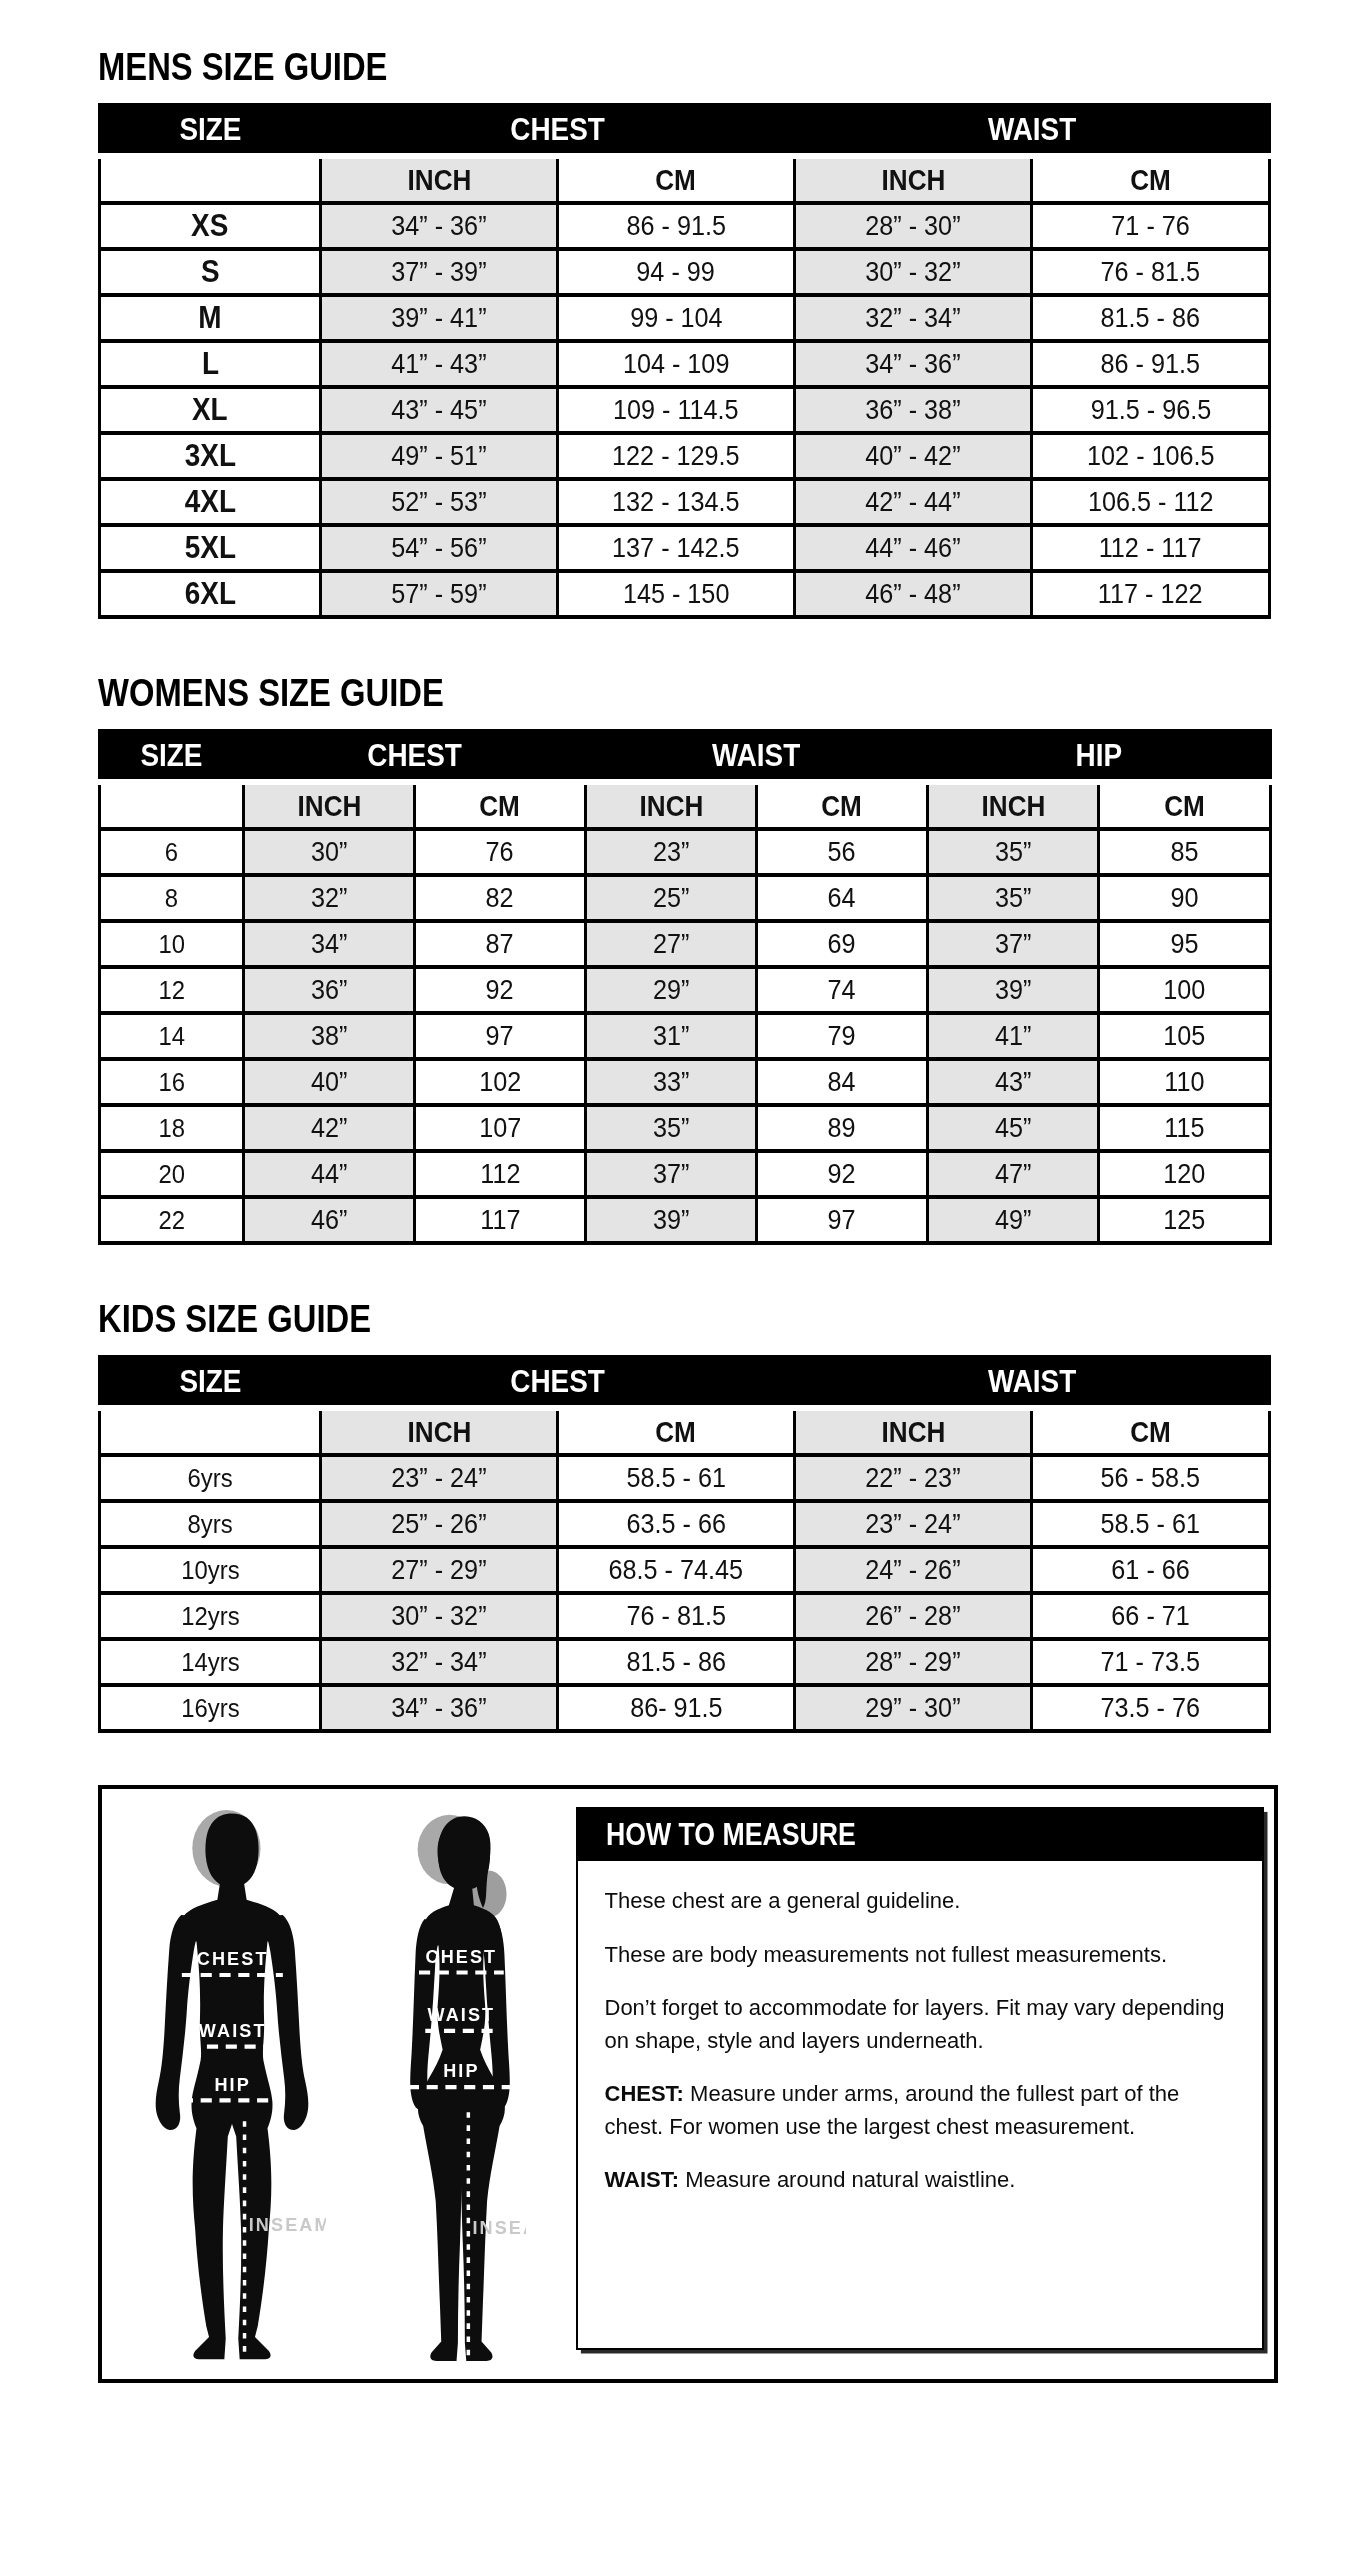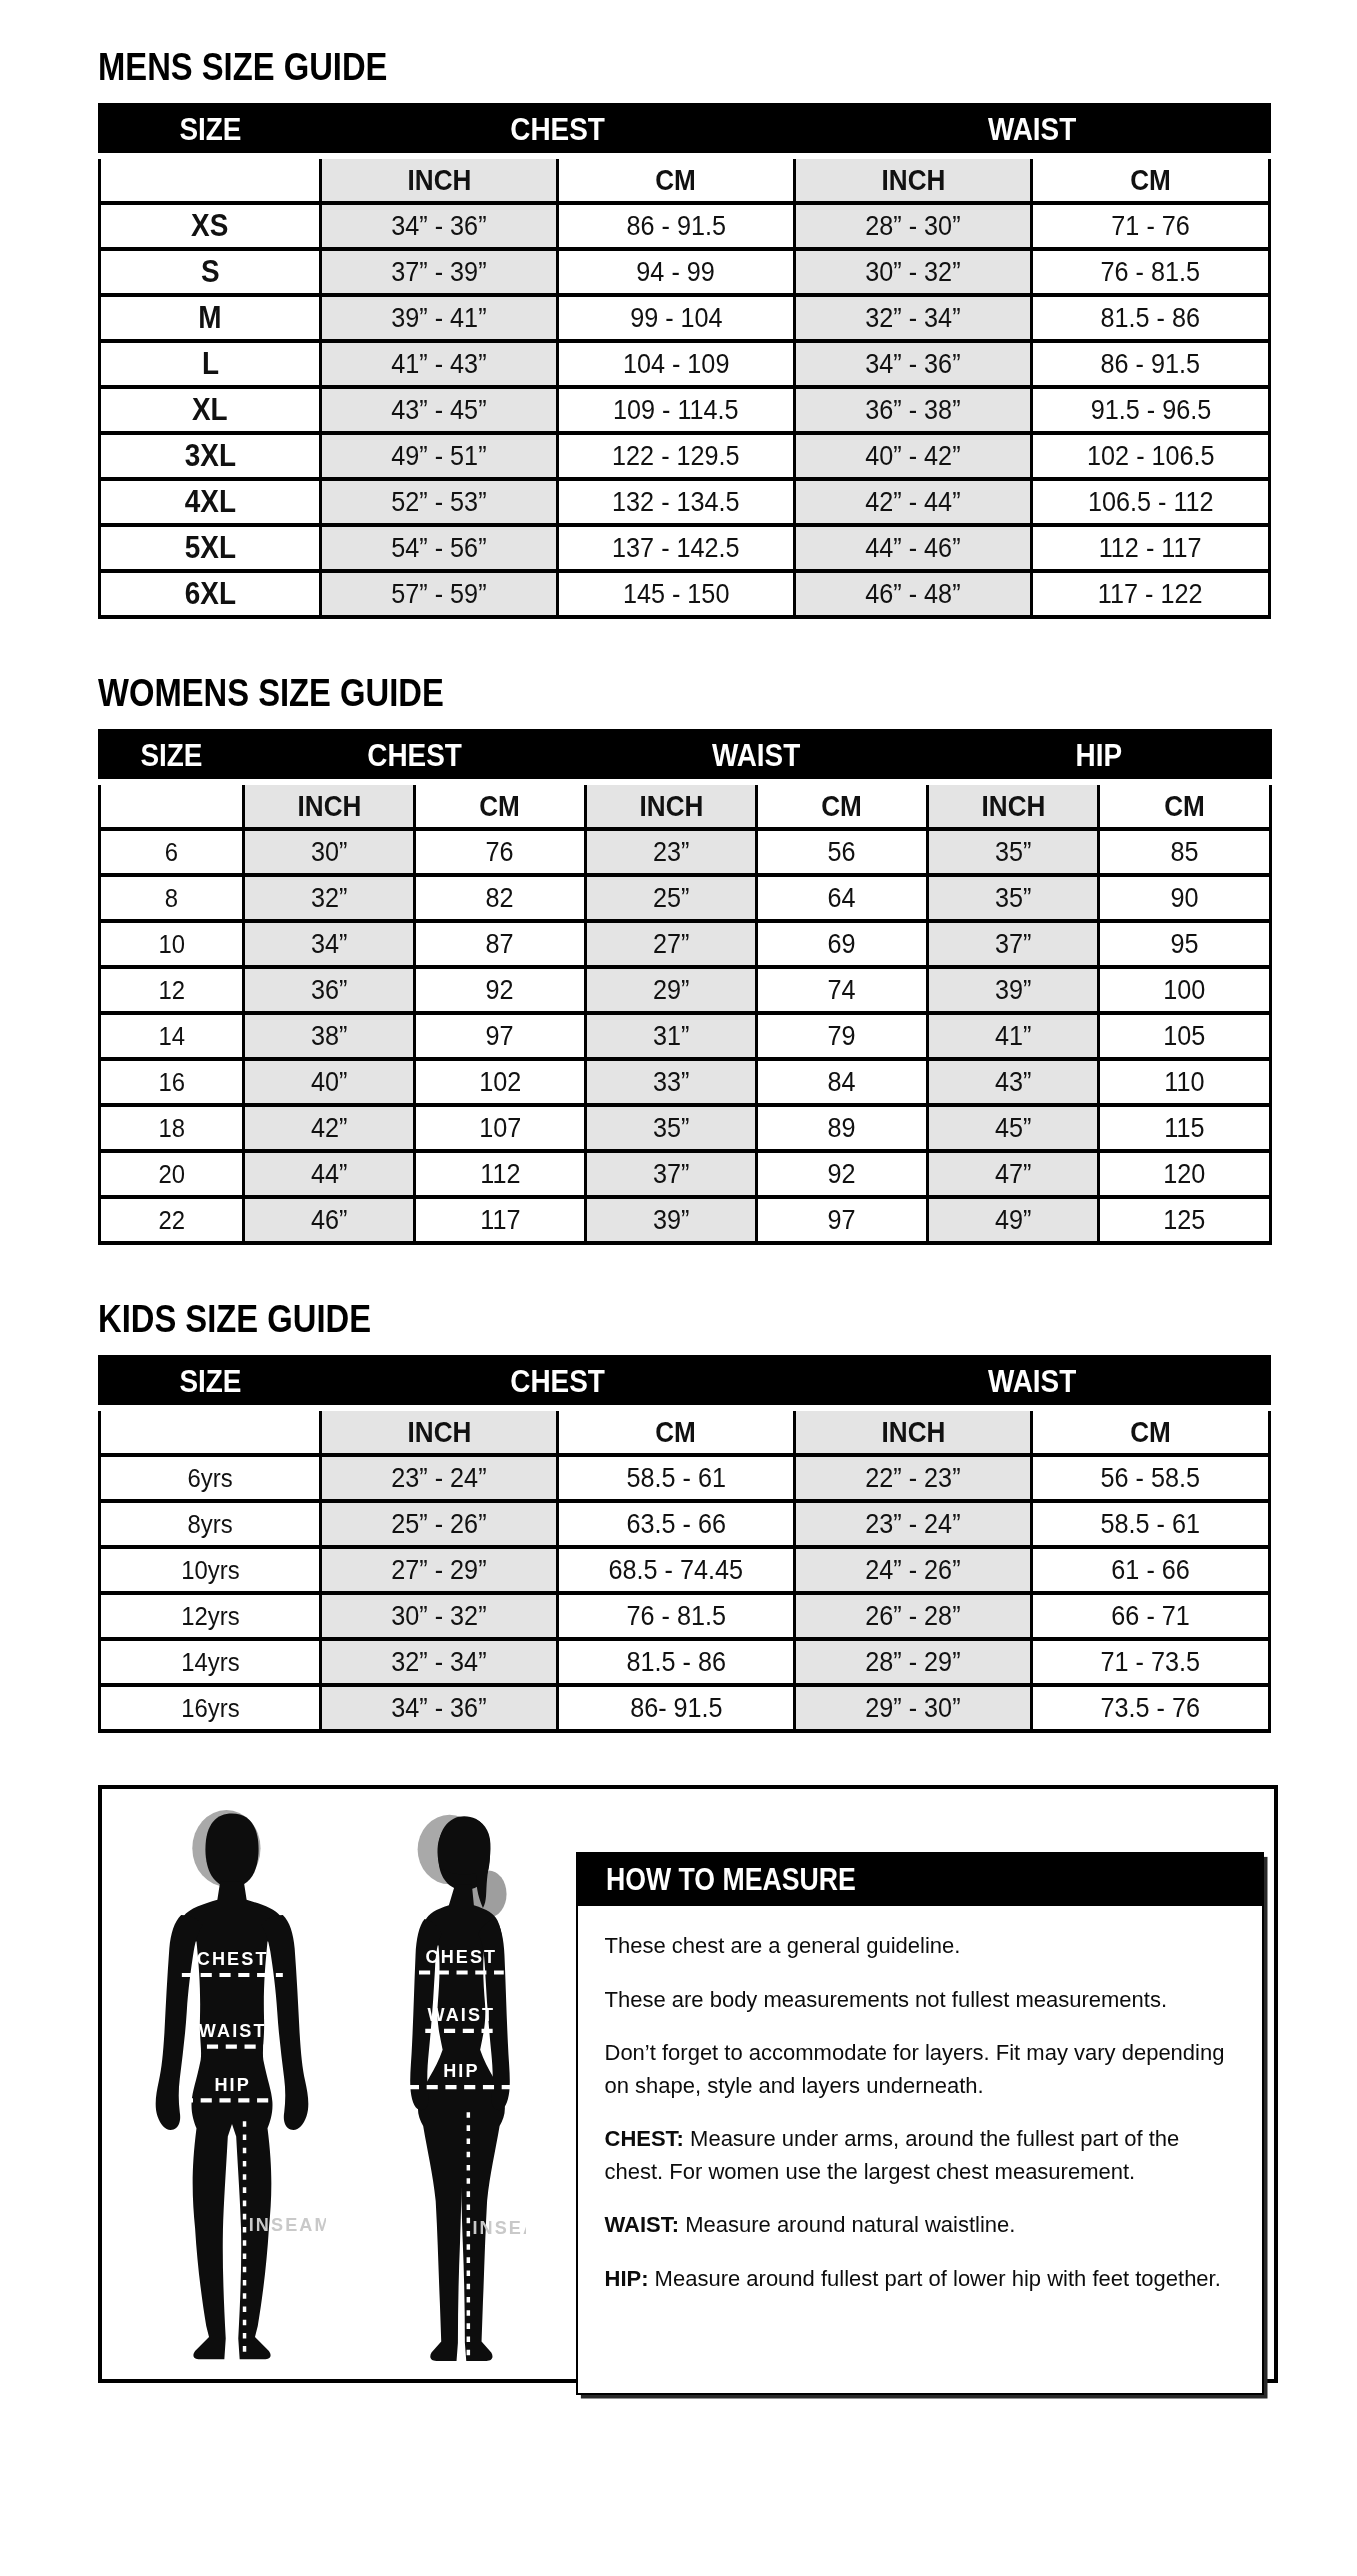--- a/index.html
+++ b/index.html
@@ -38,21 +38,21 @@
   .measure-box{
     position:relative;width:1180px;height:598px;border:4.2px solid #000;box-sizing:border-box;
     background:#fff;
   }
   .figure-area{position:absolute;left:0;top:0;width:467px;height:100%;}
   .fig{position:absolute;}
   .fig-male{left:36px;top:19.5px;}
   .fig-female{left:292px;top:22px;}
   .htm-panel{
     position:absolute;left:474px;top:18px;width:688px;height:543px;box-sizing:border-box;
-    border:2.1px solid #000;background:#fff;box-shadow:4.2px 4.2px 0 -0.7px #2a2a2a;margin-top:45px;
+    border:2.1px solid #000;background:#fff;box-shadow:4.2px 4.2px 0 -0.7px #2a2a2a;
   }
   .htm-bar{
     height:52px;background:#000;color:#fff;display:flex;align-items:center;
     padding-left:28px;font-size:31px;font-weight:bold;
   }
   .htm-bar .cnd{transform-origin:0 50%;transform:scaleX(.86);}
   .htm-body{padding:24px 18px 0 26.5px;font-size:22px;line-height:1.48;color:#0c0c0c;}
   .htm-body p{margin:0 0 21px 0;}
   .htm-body .term{font-weight:bold;}
 </style>
@@ -412,19 +412,18 @@
     <div class="htm-panel">
       <div class="htm-bar">
         <span class="cnd">HOW TO MEASURE</span>
       </div>
       <div class="htm-body">
         <p><span>These chest are a general guideline.</span></p>
         <p><span>These are body measurements not fullest measurements.</span></p>
         <p><span>Don’t forget to accommodate for layers. Fit may vary depending on shape, style and layers underneath.</span></p>
         <p class="def"><span class="term">CHEST:</span><span> Measure under arms, around the fullest part of the chest. For women use the largest chest measurement.</span></p>
         <p class="def"><span class="term">WAIST:</span><span> Measure around natural waistline.</span></p>
-        <p class="def"><span class="term">HIP:</span><span> Measure around fullest part of lower hip with feet together.</span></p>
       </div>
     </div>
   </div>
 
 </div>
 
 
 </body></html>

